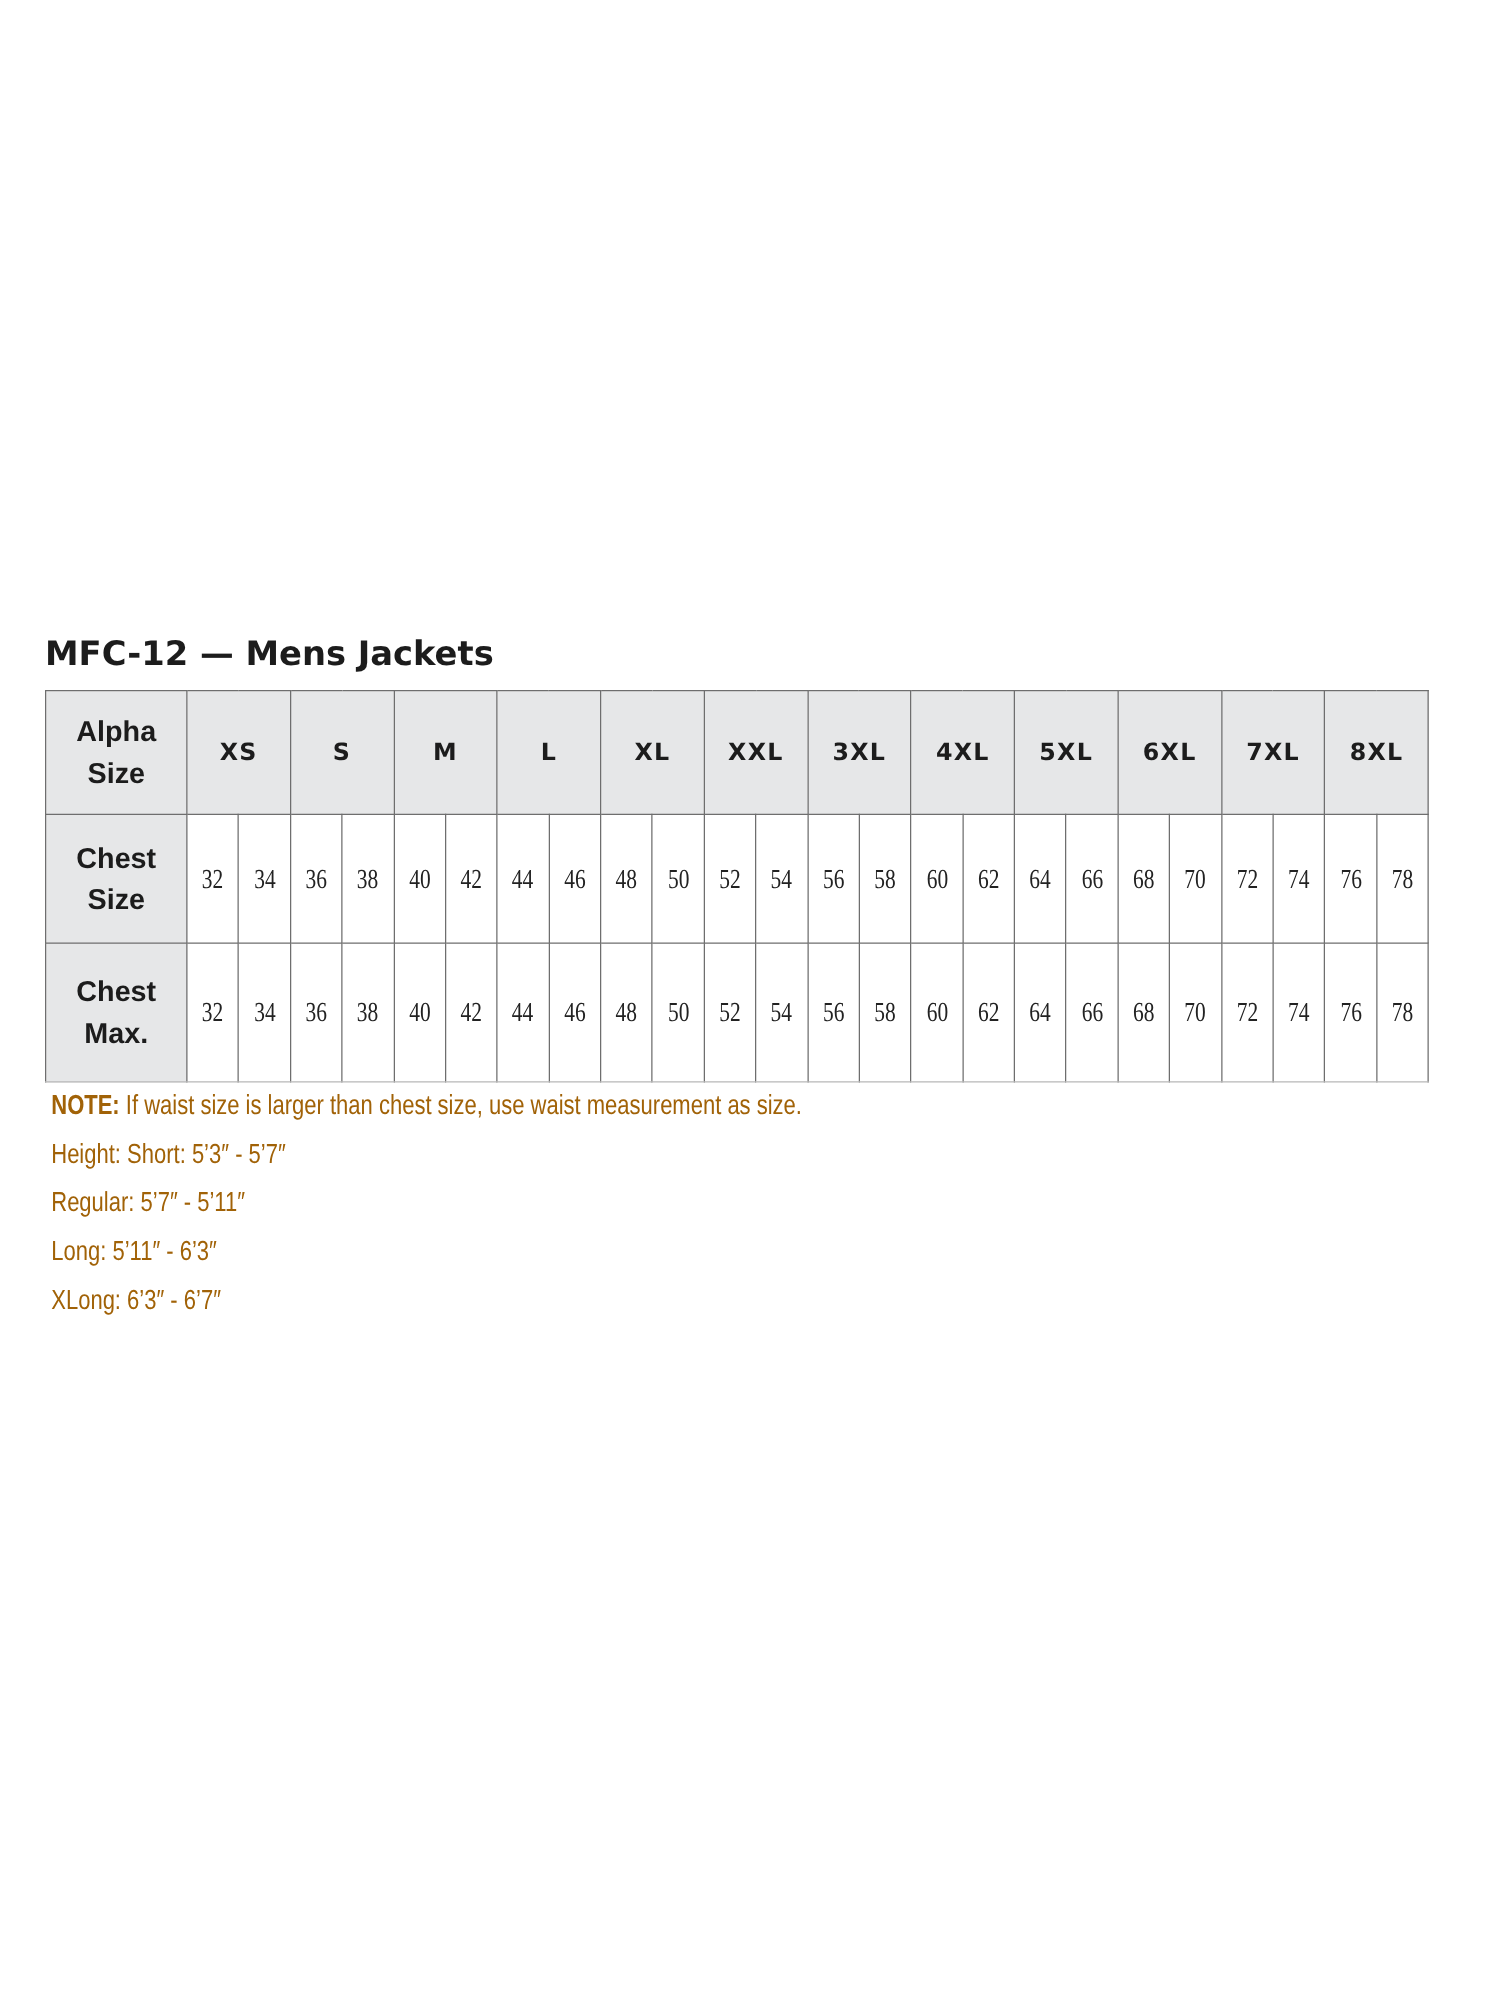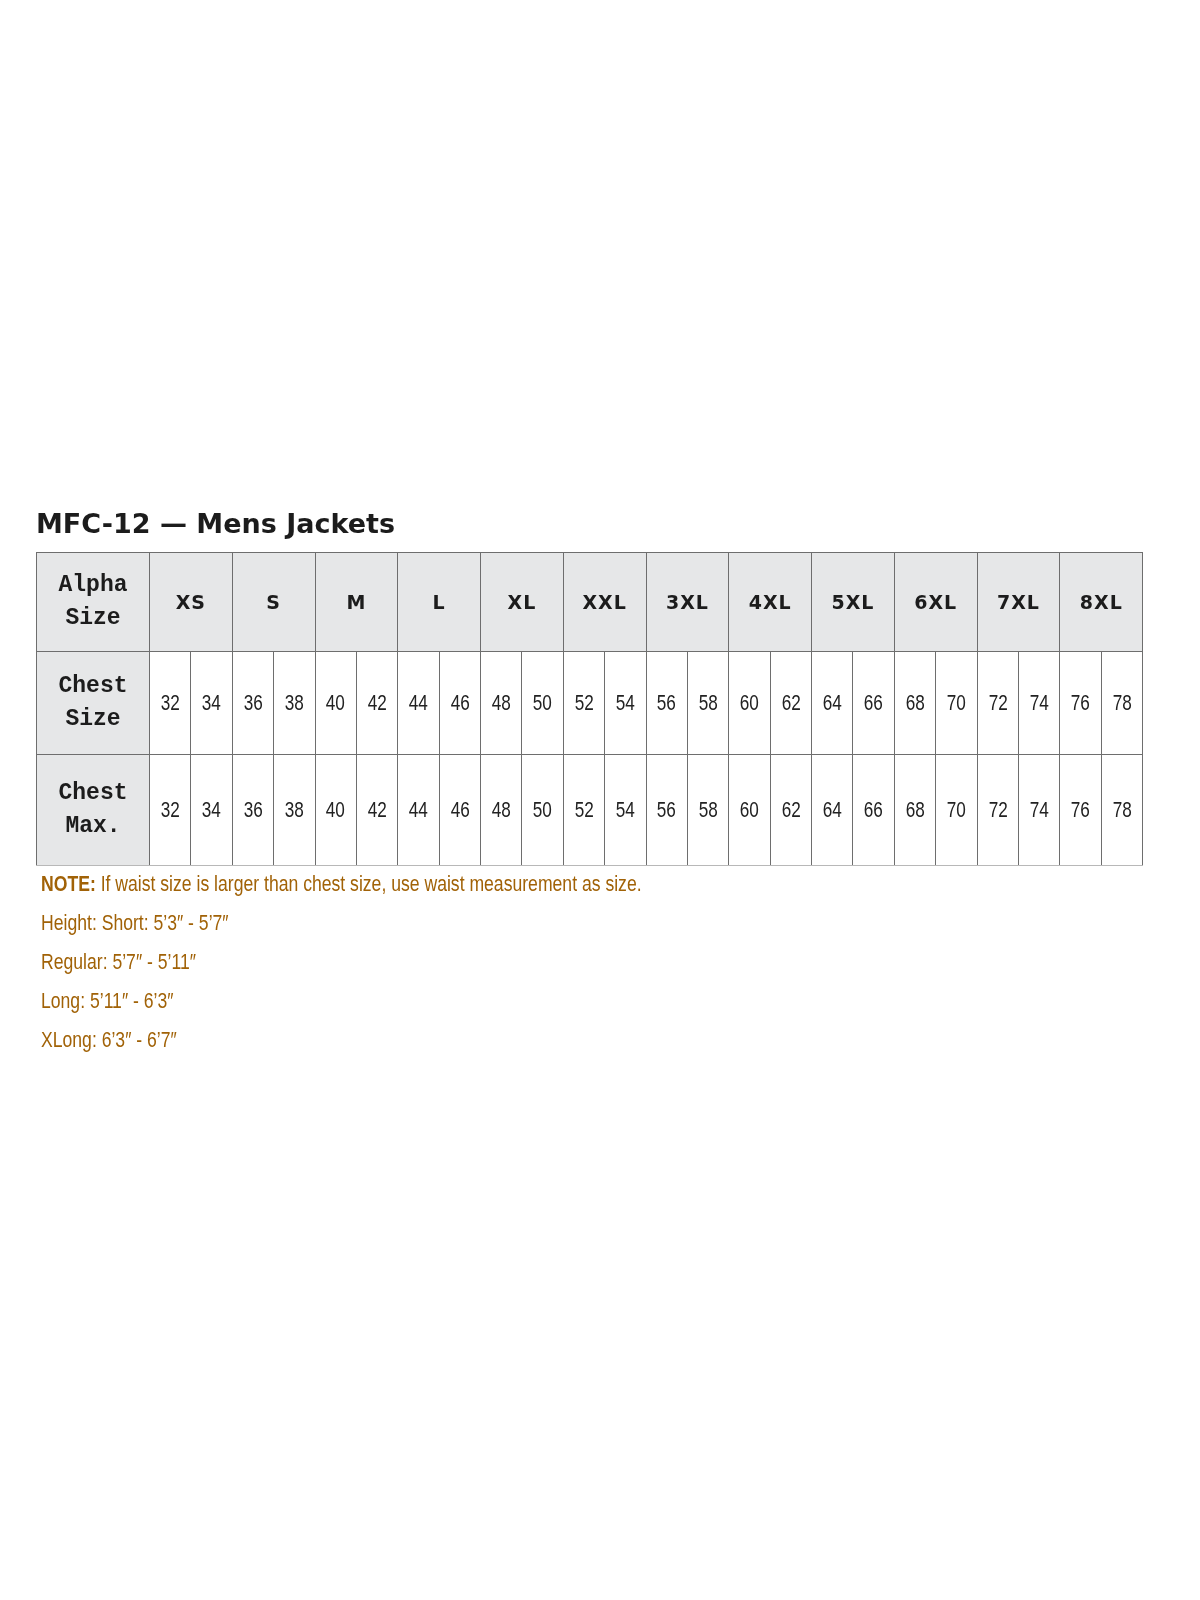--- a/index.html
+++ b/index.html
@@ -40,38 +40,38 @@
       text-align: center;
       vertical-align: middle;
       padding: 0;
     }
     table.size-chart tr.row-head td { height: 98px; }
     table.size-chart tr.row-chest td { height: 102px; }
     table.size-chart tr.row-max td { height: 110px; }
     table.size-chart tr.row-max td { border-bottom-color: #b8b8b8; }
     td.label-cell {
       background: #e6e7e8;
-      font-family: Liberation Mono, monospace;
+      font-family: Liberation Sans, sans-serif;
       font-weight: bold;
       font-size: 23px;
       line-height: 33px;
       color: #1c1c1c;
     }
     td.size-head {
       background: #e6e7e8;
       font-family: "DejaVu Sans", sans-serif;
       font-weight: bold;
       font-size: 19px;
       color: #1c1c1c;
       letter-spacing: 1px;
       margin-top: 28px;
     }
     td.num {
       background: #ffffff;
-      font-family: Liberation Sans, sans-serif;
+      font-family: Liberation Serif, serif;
       font-size: 22px;
       color: #222222;
       transform-origin: center;
     }
     td.num span {
       display: inline-block;
       transform: scaleX(0.78);
     }
     .label-line { display: block; }
     .notes {

